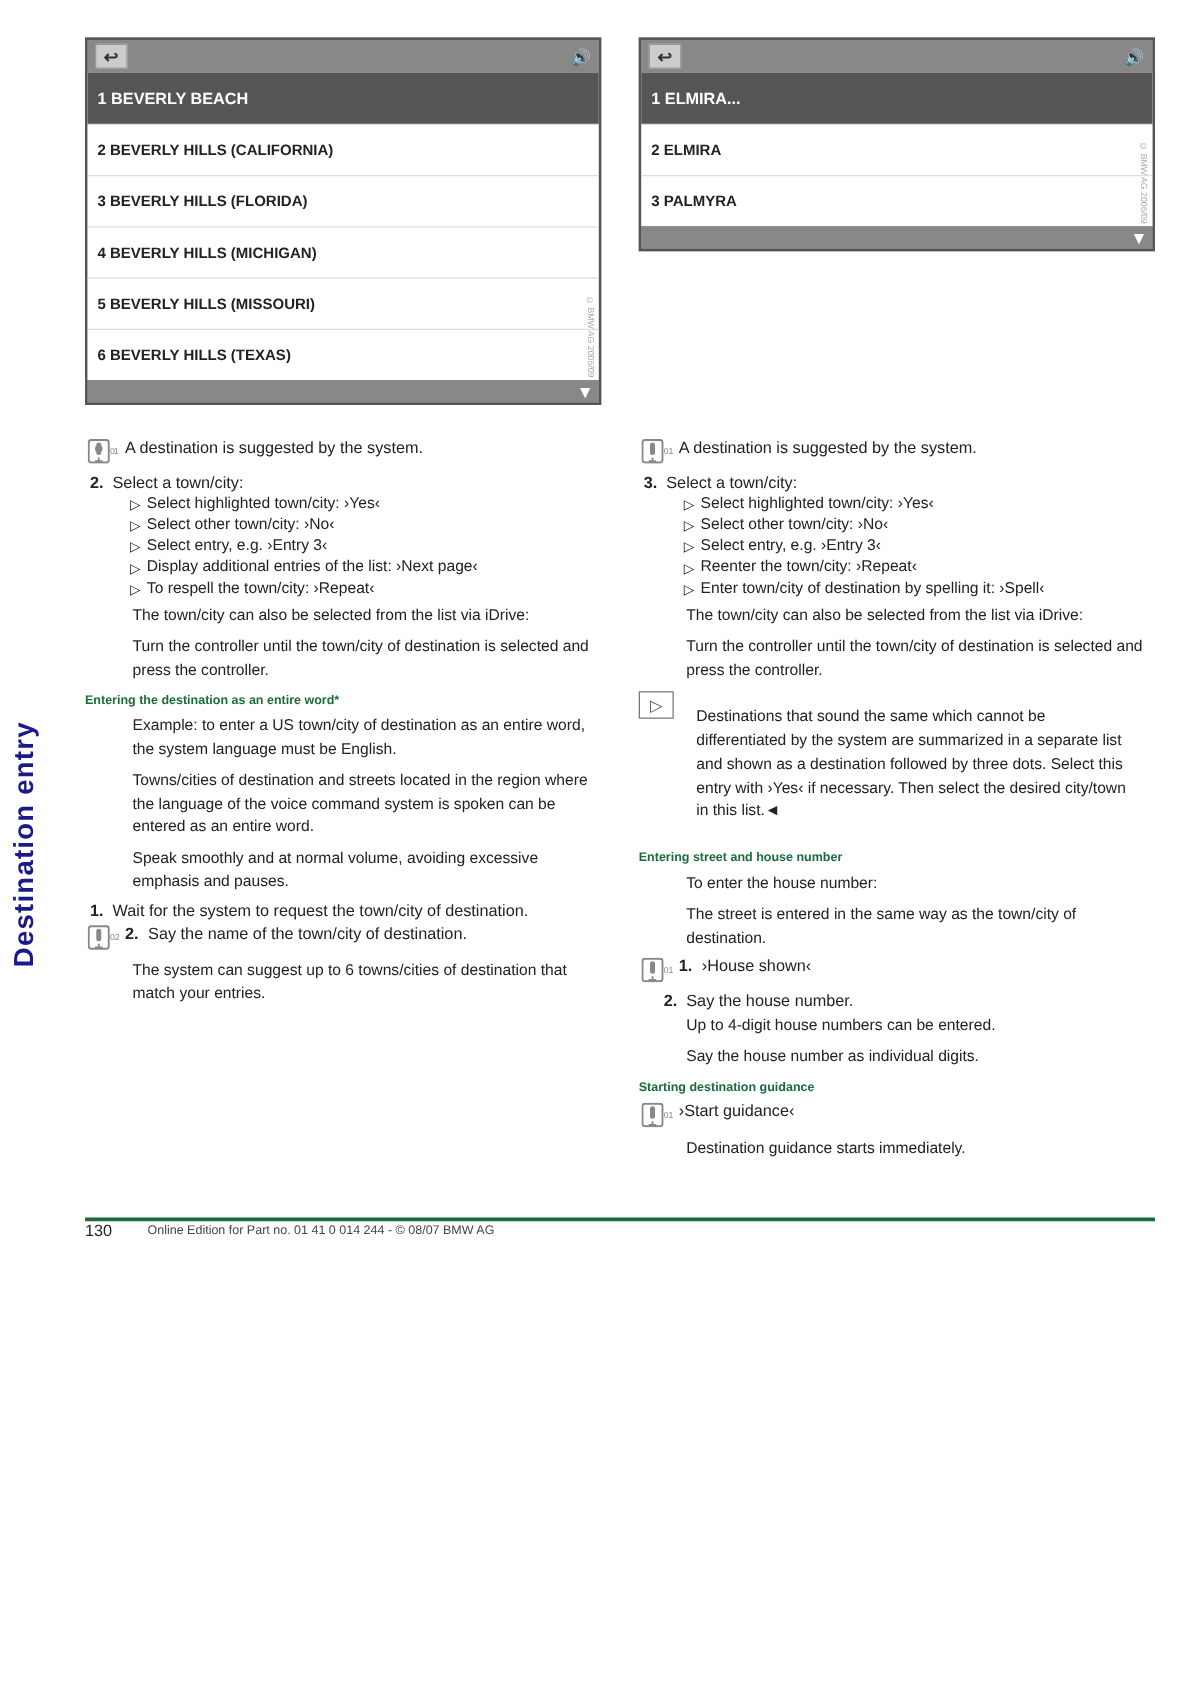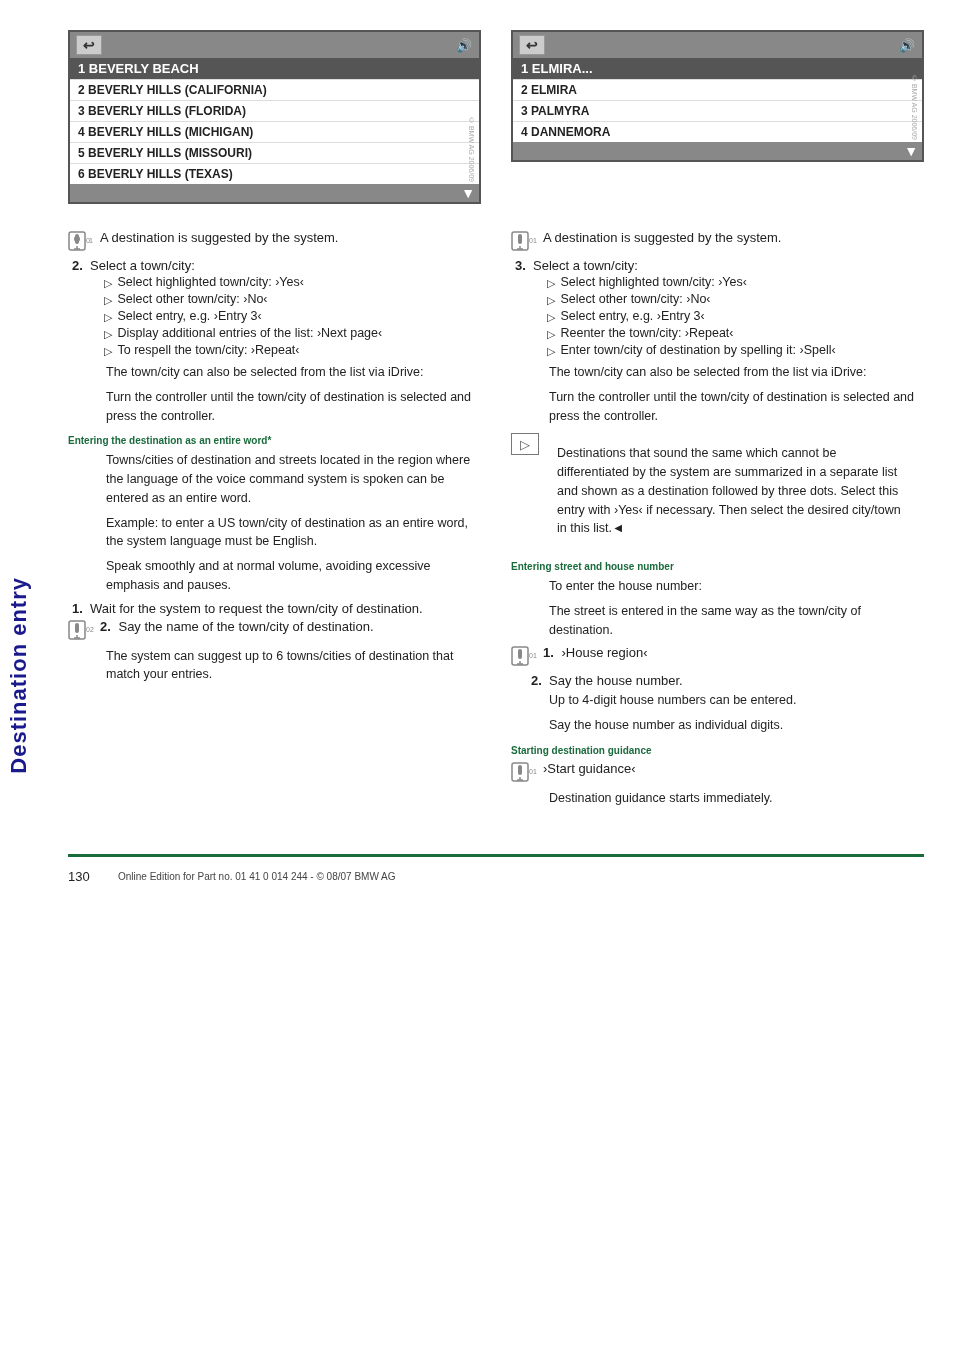--- a/index.html
+++ b/index.html
@@ -76,21 +76,21 @@
     }
     .nav-voice-icon {
       color: #fff;
       font-size: 13px;
     }
     .nav-list {
       background: #fff;
       list-style: none;
     }
     .nav-list li {
-      padding: 3px 8px;
+      padding: 13px 8px;
       font-size: 12px;
       font-weight: bold;
       color: #222;
       border-bottom: 1px solid #ddd;
       text-transform: uppercase;
     }
     .nav-list li:first-child {
       background: #555;
       color: #fff;
       font-size: 13px;
@@ -115,20 +115,21 @@
       right: 4px;
       bottom: 20px;
       font-size: 7px;
       color: #aaa;
       writing-mode: vertical-rl;
     }
     .mic-step {
       display: flex;
       align-items: flex-start;
       margin-bottom: 4px;
+      text-align: right;
     }
     .mic-icon {
       display: inline-block;
       width: 28px;
       min-width: 28px;
       margin-right: 4px;
       margin-top: 1px;
     }
     .mic-icon svg {
       width: 26px;
@@ -201,21 +202,21 @@
       align-items: center;
       justify-content: center;
       font-size: 13px;
       color: #555;
     }
 
     
     .footer {
       margin-top: 40px;
       border-top: 3px solid #1a6b3c;
-      padding-top: 12px;
+      padding-top: 0;
       display: flex;
       align-items: center;
       gap: 10px;
     }
     .page-number {
       font-size: 13px;
       font-weight: normal;
       min-width: 40px;
     }
     .footer-text {
@@ -258,21 +259,20 @@
     <div class="col">
       <div class="nav-box">
         <div class="nav-box-header">
           <span class="nav-back-icon">↩</span>
           <span class="nav-voice-icon">🔊</span>
         </div>
         <ul class="nav-list">
           <li>1 ELMIRA...</li>
           <li>2 ELMIRA</li>
           <li>3 PALMYRA</li>
-          <li>4 DANNEMORA</li>
         </ul>
         <div class="nav-box-footer">
           <span class="nav-scroll-arrow">▼</span>
         </div>
         <span class="nav-watermark">© BMW AG 2006/09</span>
       </div>
     </div>
   </div>
 
   <div class="two-col">
@@ -322,22 +322,22 @@
                 </li>
             </ul>
           </div>
         </li>
       </ul>
 
       <p>The town/city can also be selected from the list via iDrive:</p>
       <p>Turn the controller until the town/city of destination is selected and press the controller.</p>
 
       <div class="section-heading">Entering the destination as an entire word*</div>
+      <p>Example: to enter a US town/city of destination as an entire word, the system language must be English.</p>
       <p>Towns/cities of destination and streets located in the region where the language of the voice command system is spoken can be entered as an entire word.</p>
-      <p>Example: to enter a US town/city of destination as an entire word, the system language must be English.</p>
       <p>Speak smoothly and at normal volume, avoiding excessive emphasis and pauses.</p>
 
       <ul class="numbered-list">
         <li>
           <span class="num">1.</span>
           <span>Wait for the system to request the town/city of destination.</span>
         </li>
       </ul>
 
       <div class="mic-step">
@@ -422,21 +422,21 @@
           <svg viewBox="0 0 26 20" xmlns="http://www.w3.org/2000/svg">
             <rect x="1" y="1" width="16" height="18" rx="2" fill="none" stroke="#888" stroke-width="1.5"></rect>
             <rect x="7" y="3" width="4" height="10" rx="2" fill="#888"></rect>
             <line x1="9" y1="15" x2="9" y2="18" stroke="#888" stroke-width="1.5"></line>
             <line x1="6" y1="18" x2="12" y2="18" stroke="#888" stroke-width="1.5"></line>
             <text x="18" y="12" font-size="7" fill="#888">01</text>
           </svg>
         </span>
         <div>
           <span style="font-weight:bold; margin-right:4px;">1.</span>
-          <span>›House region‹</span>
+          <span>›House shown‹</span>
         </div>
       </div>
 
       <ul class="numbered-list" style="padding-left:20px;">
         <li>
           <span class="num">2.</span>
           <span>Say the house number.</span>
         </li>
       </ul>
 

